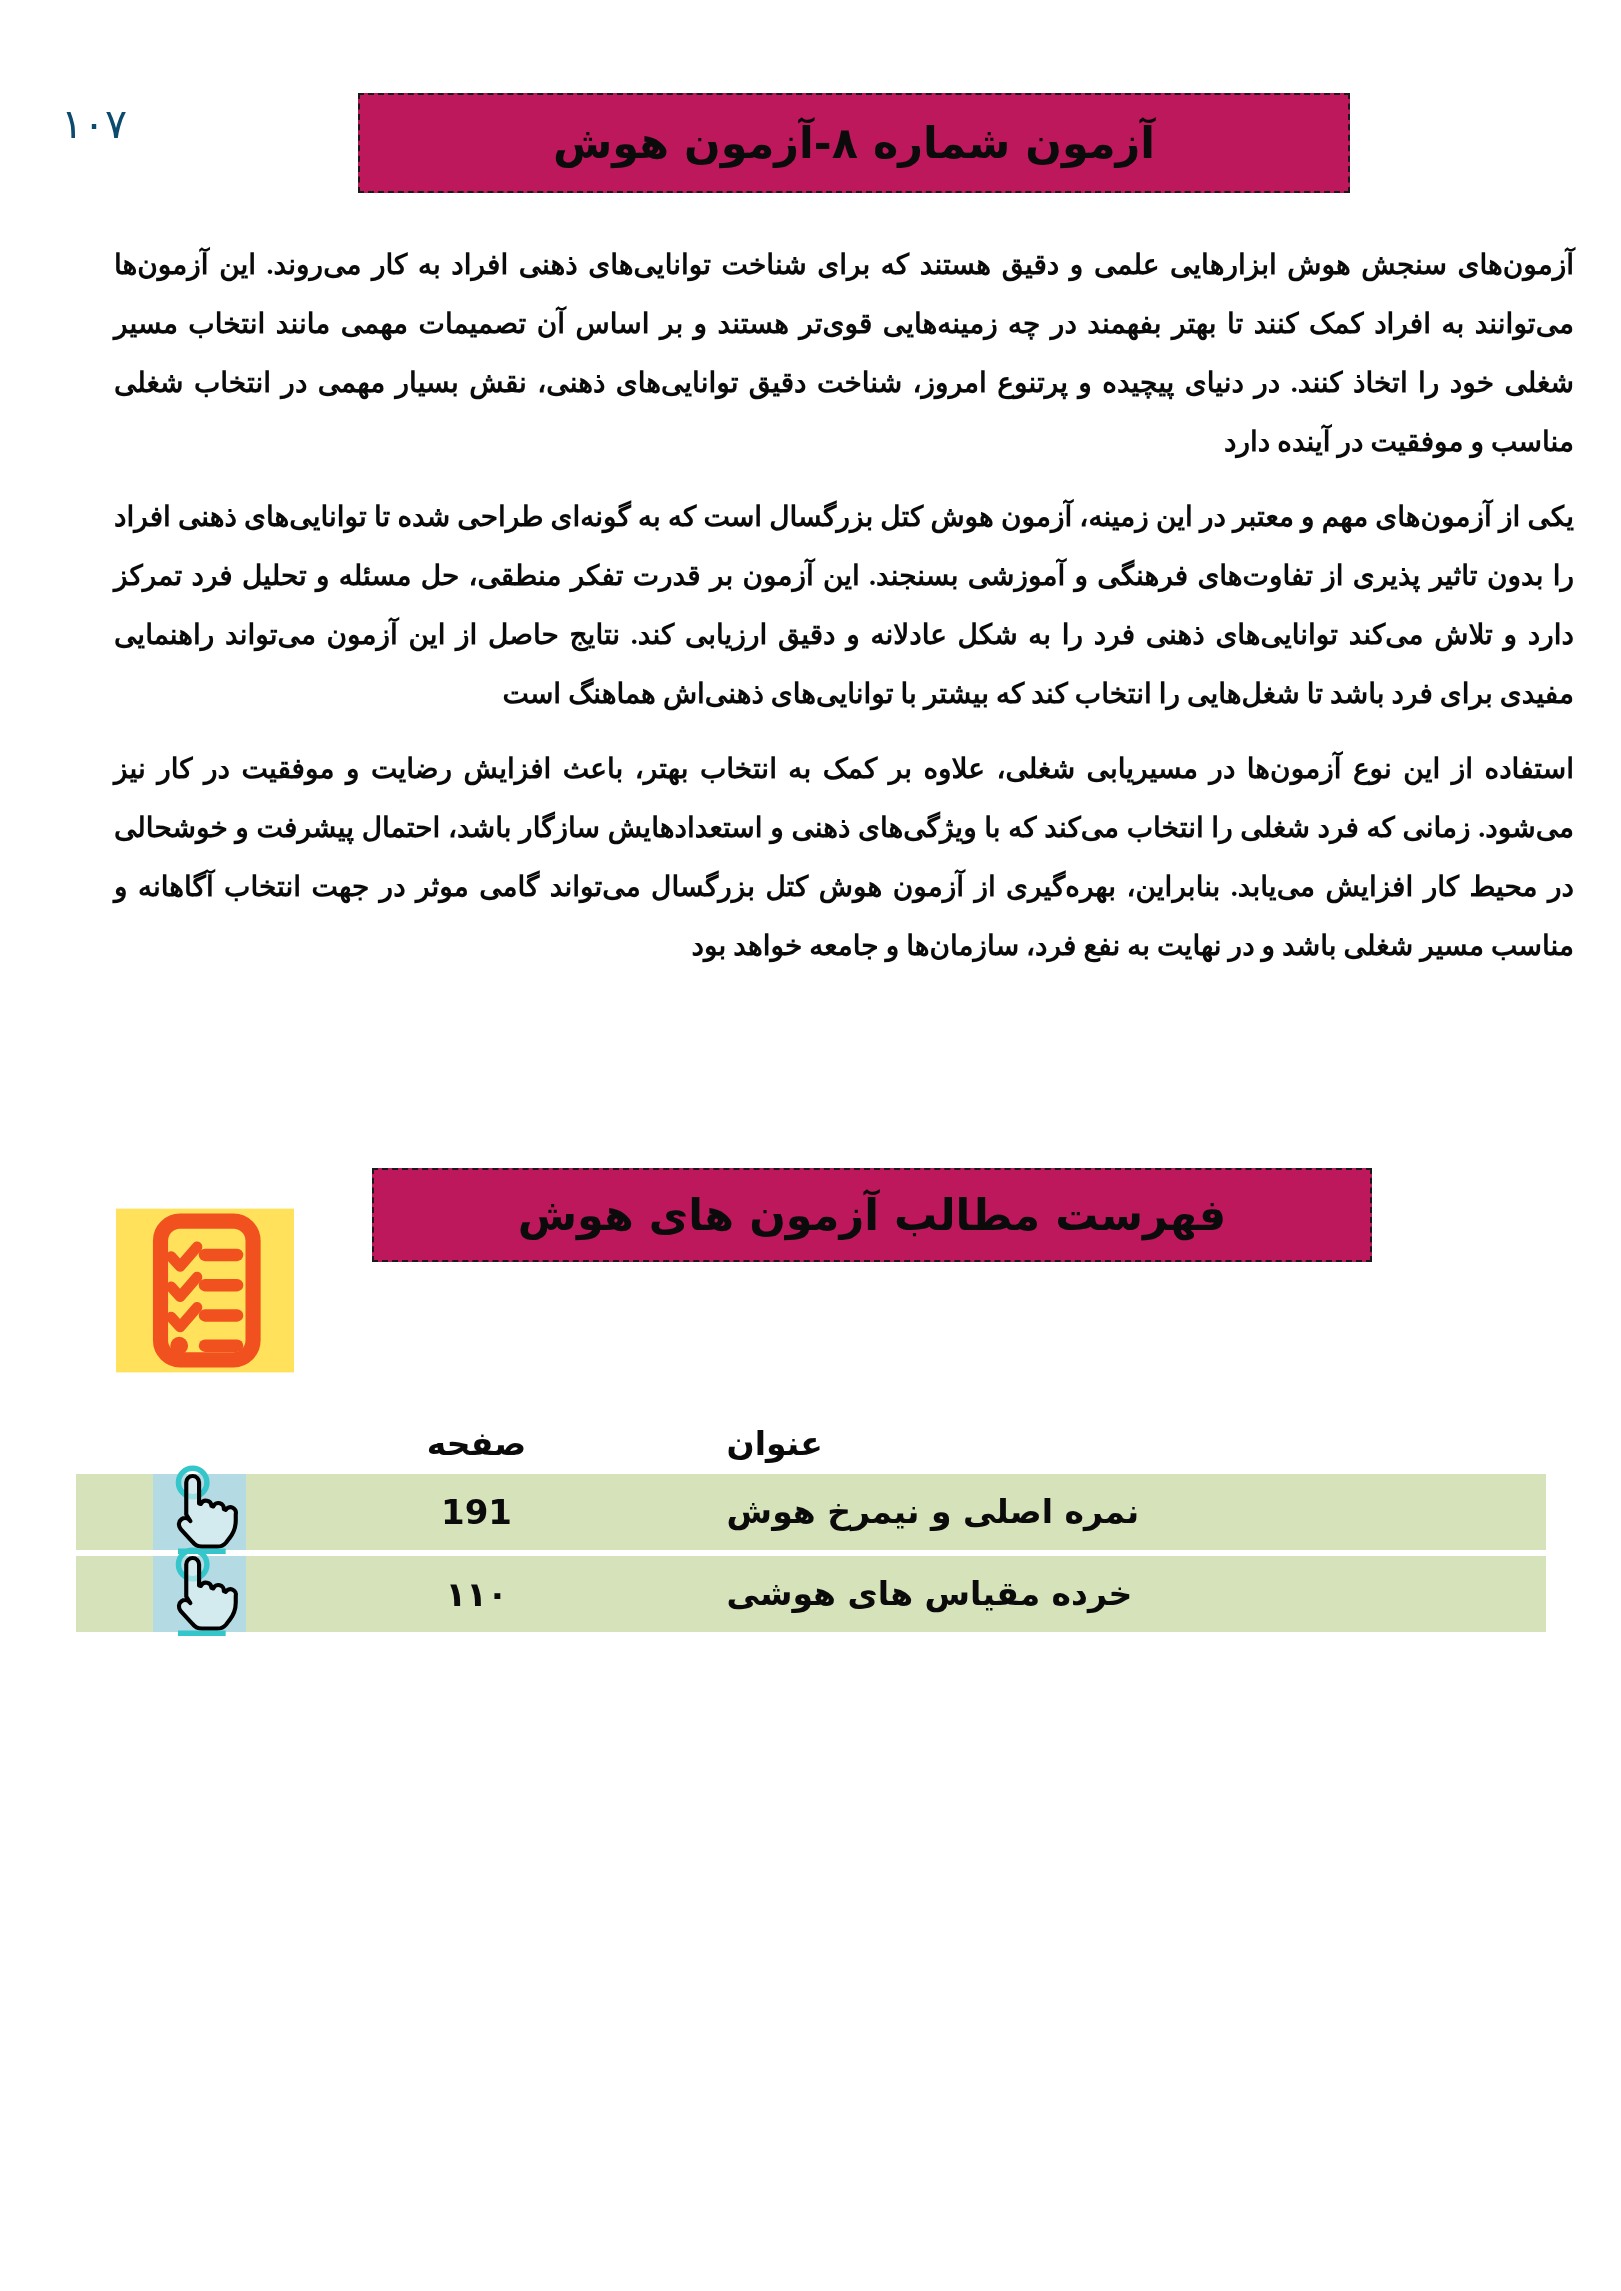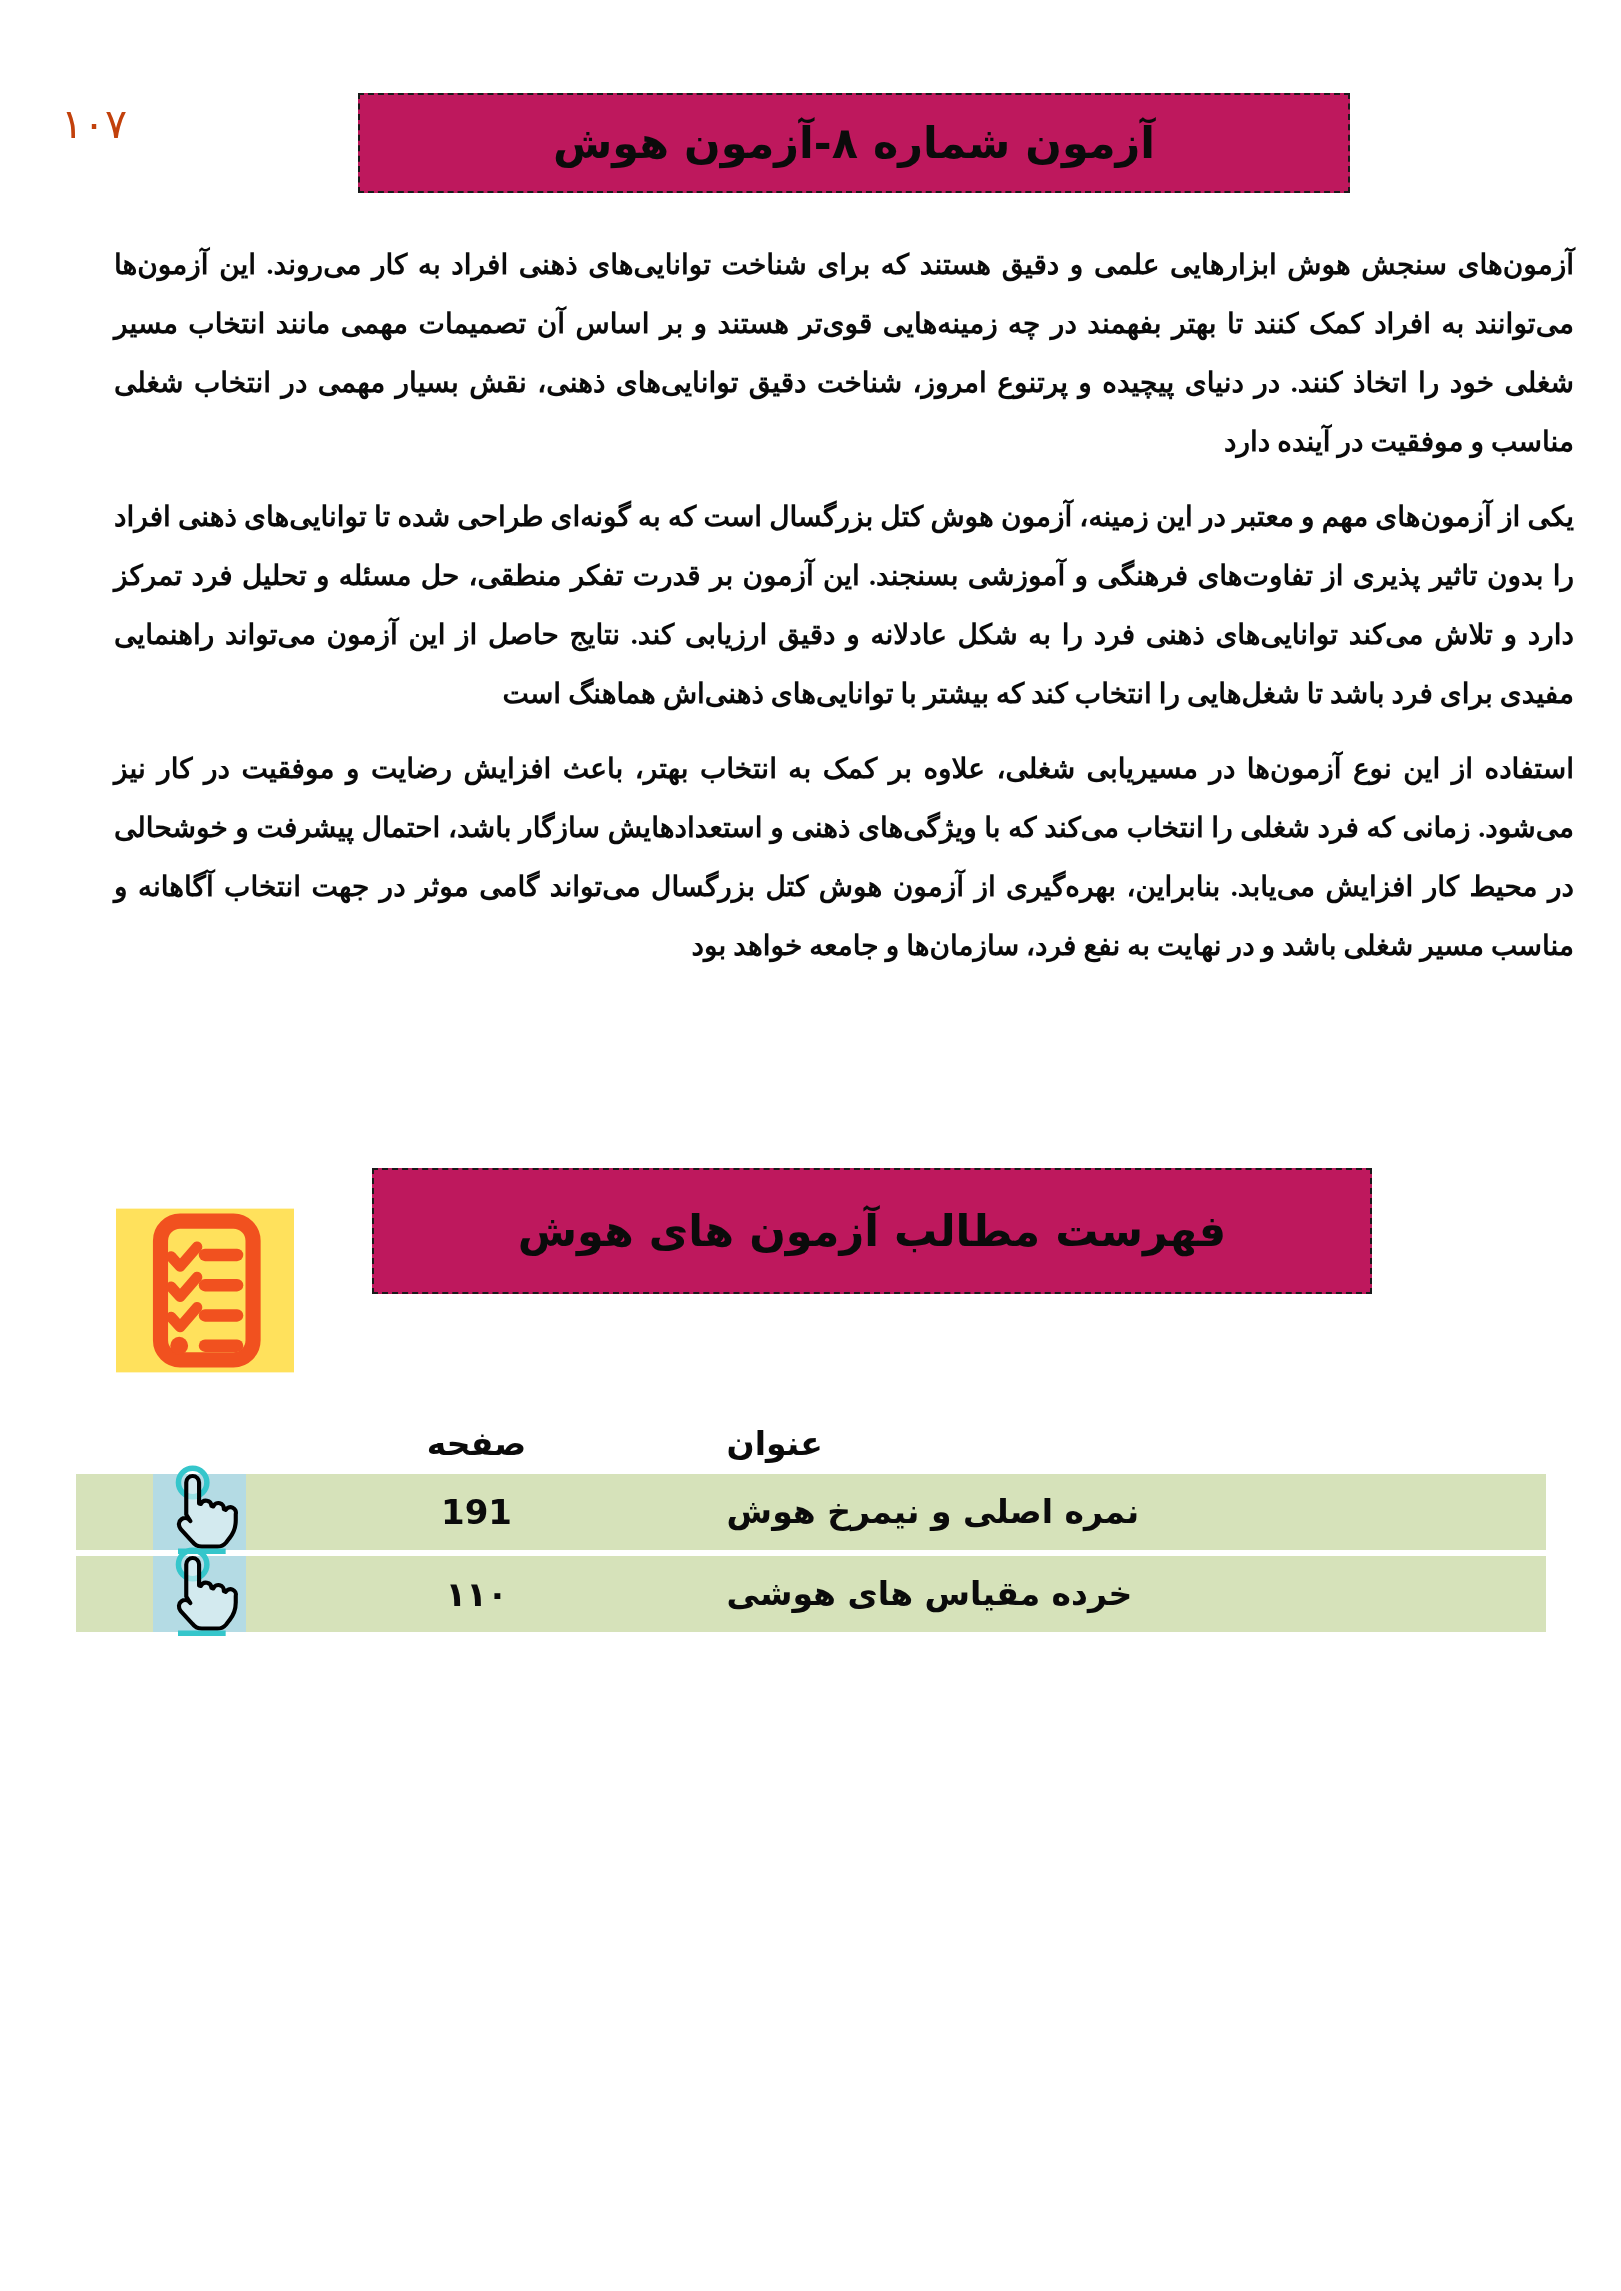--- a/index.html
+++ b/index.html
@@ -4,29 +4,29 @@
 <style>
   * { margin:0; padding:0; box-sizing:border-box; }
   html,body { background:#ffffff; }
   body { font-family:"DejaVu Sans", sans-serif; }
   .page {
     position:relative; width:1621px; height:2292px;
     background:#ffffff; overflow:hidden;
   }
   .page-number {
     position:absolute; left:61px; top:100px;
-    font-size:41px; color:#c2410c; direction:rtl;
+    font-size:41px; color:#0c4a6e; direction:rtl;
   }
   .title-box {
     position:absolute; background:#be185d; border:2px dashed #1a1a1a;
     display:flex; align-items:center; justify-content:center;
     direction:rtl; font-weight:bold; font-size:43px; color:#0b0b0b;
   }
   .title-box-1 { left:358px; top:93px;  width:992px; height:100px; }
-  .title-box-2 { left:372px; top:1168px; width:1000px; height:126px; }
+  .title-box-2 { left:372px; top:1168px; width:1000px; height:94px; }
   .intro {
     position:absolute; left:98px; top:219px; width:1492px;
     direction:rtl; text-align:justify;
     font-size:28px; font-weight:bold; line-height:59px; color:#0b0b0b;
   }
   .intro p { margin:16px;font-family:Liberation Serif, serif; }
   .checklist-icon-wrap {
     position:absolute; left:116px; top:1208px; width:178px; height:165px;
   }
   .toc {

